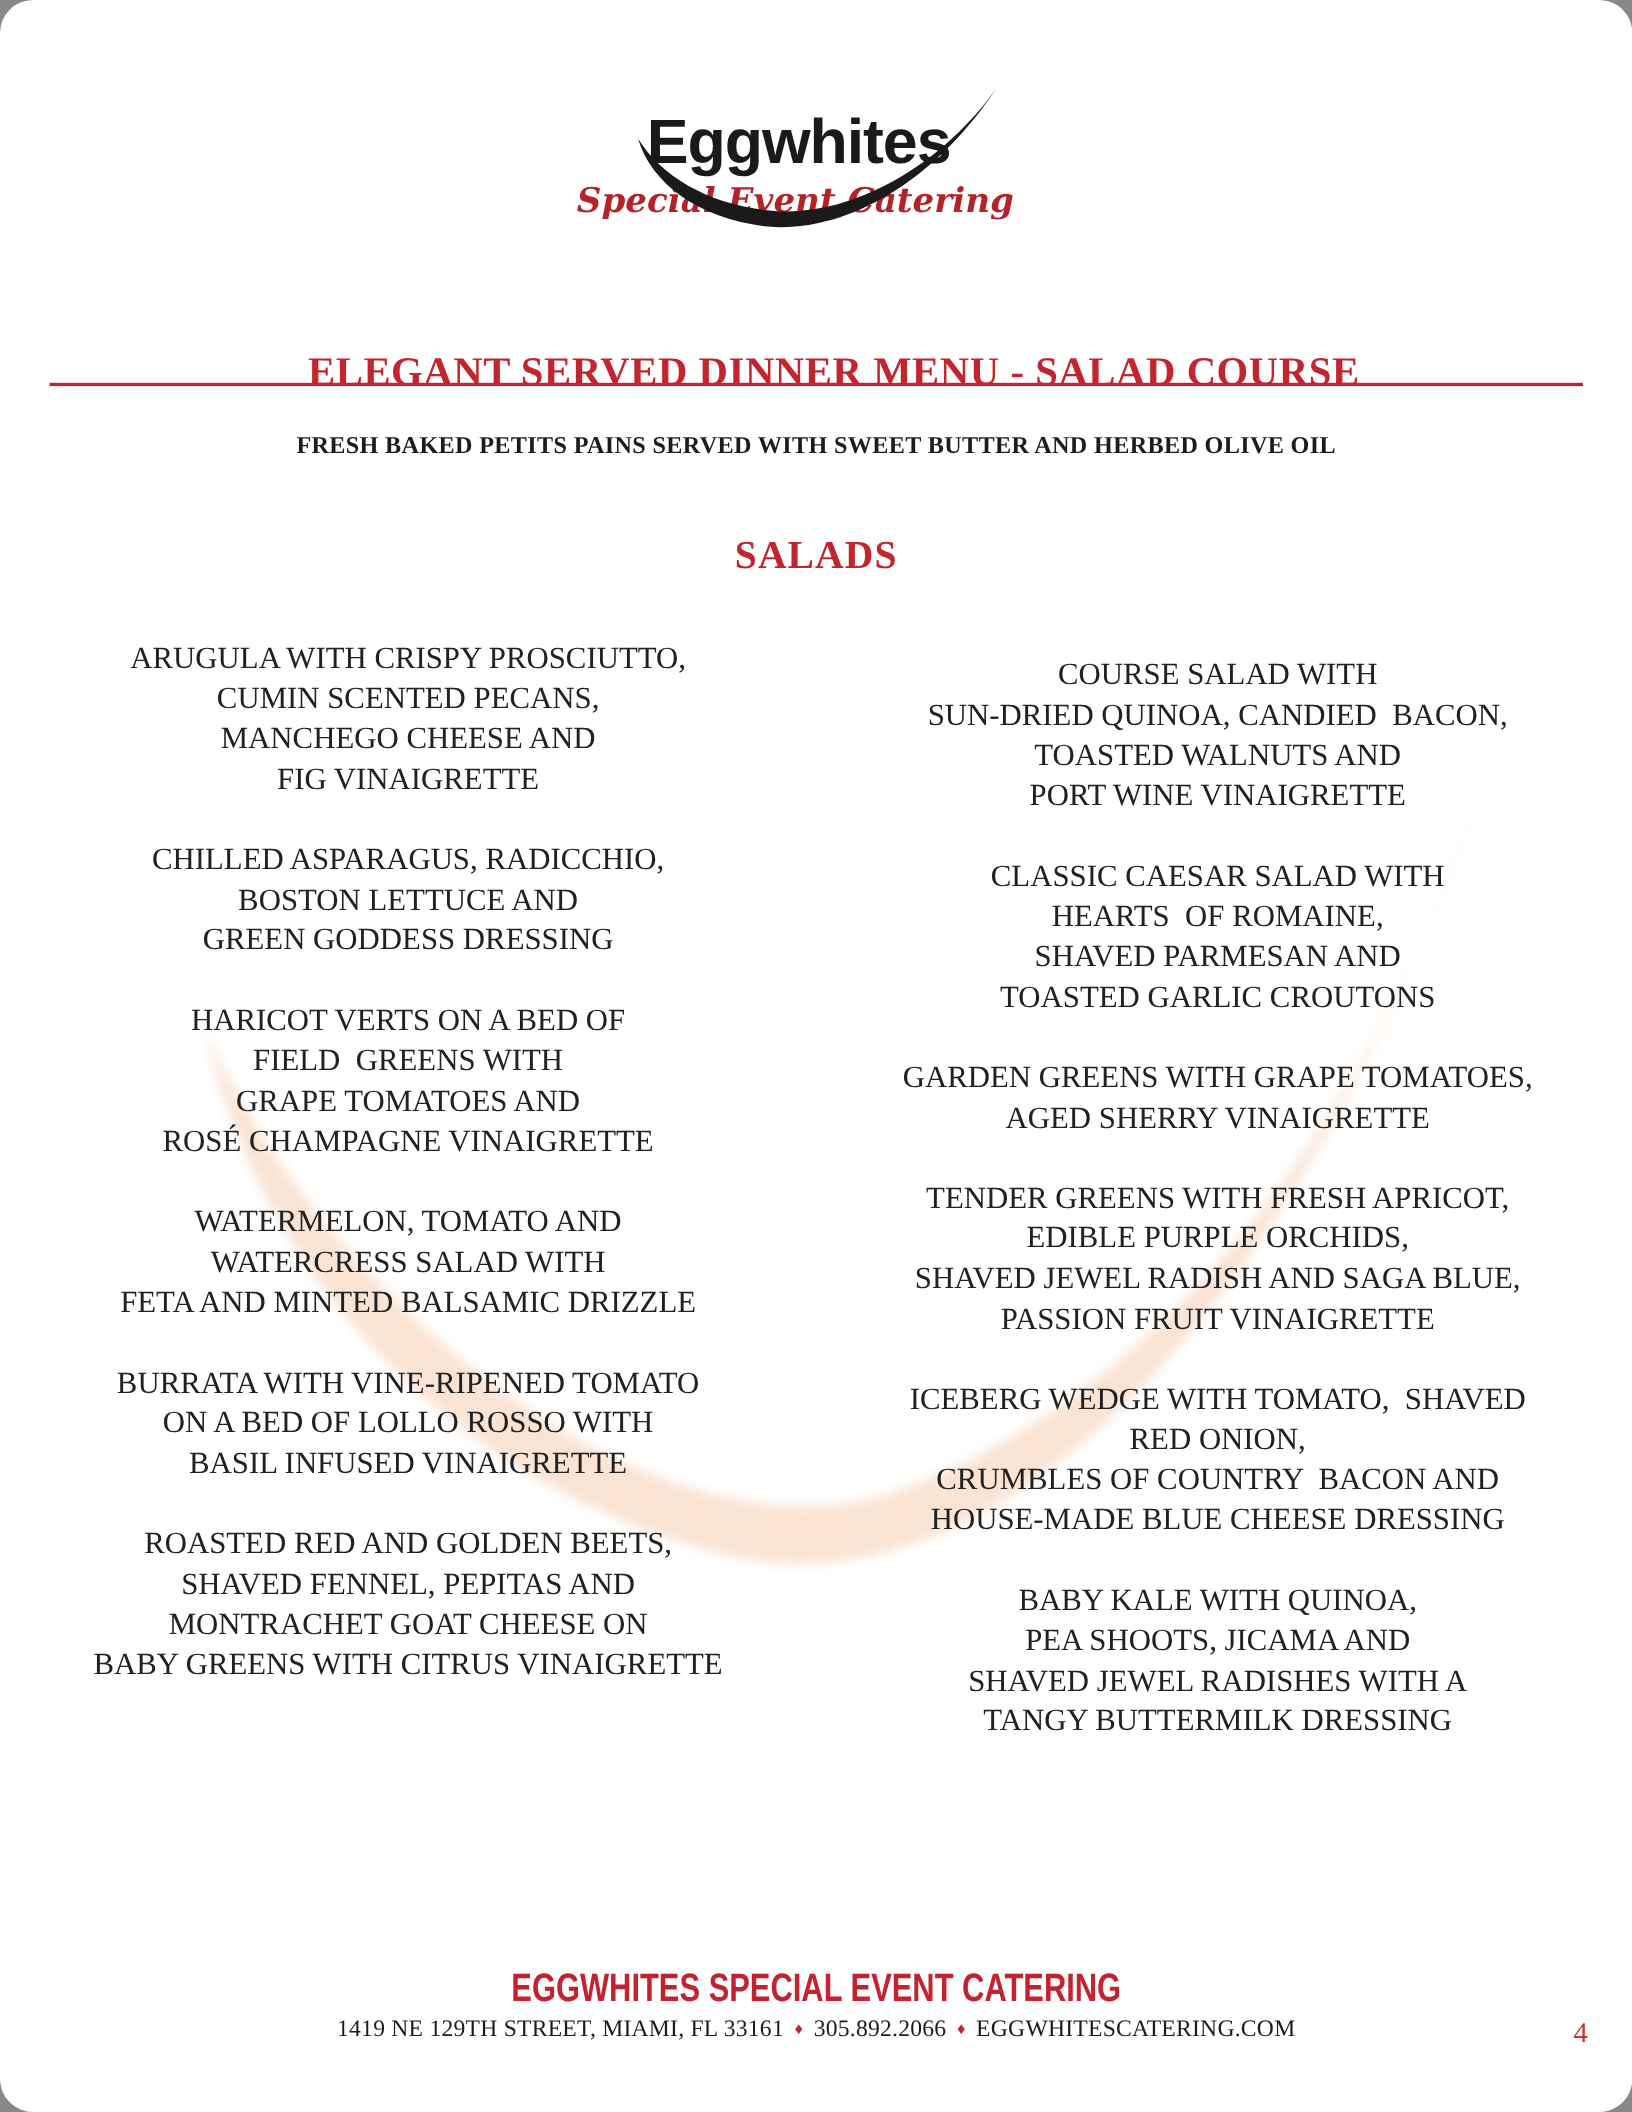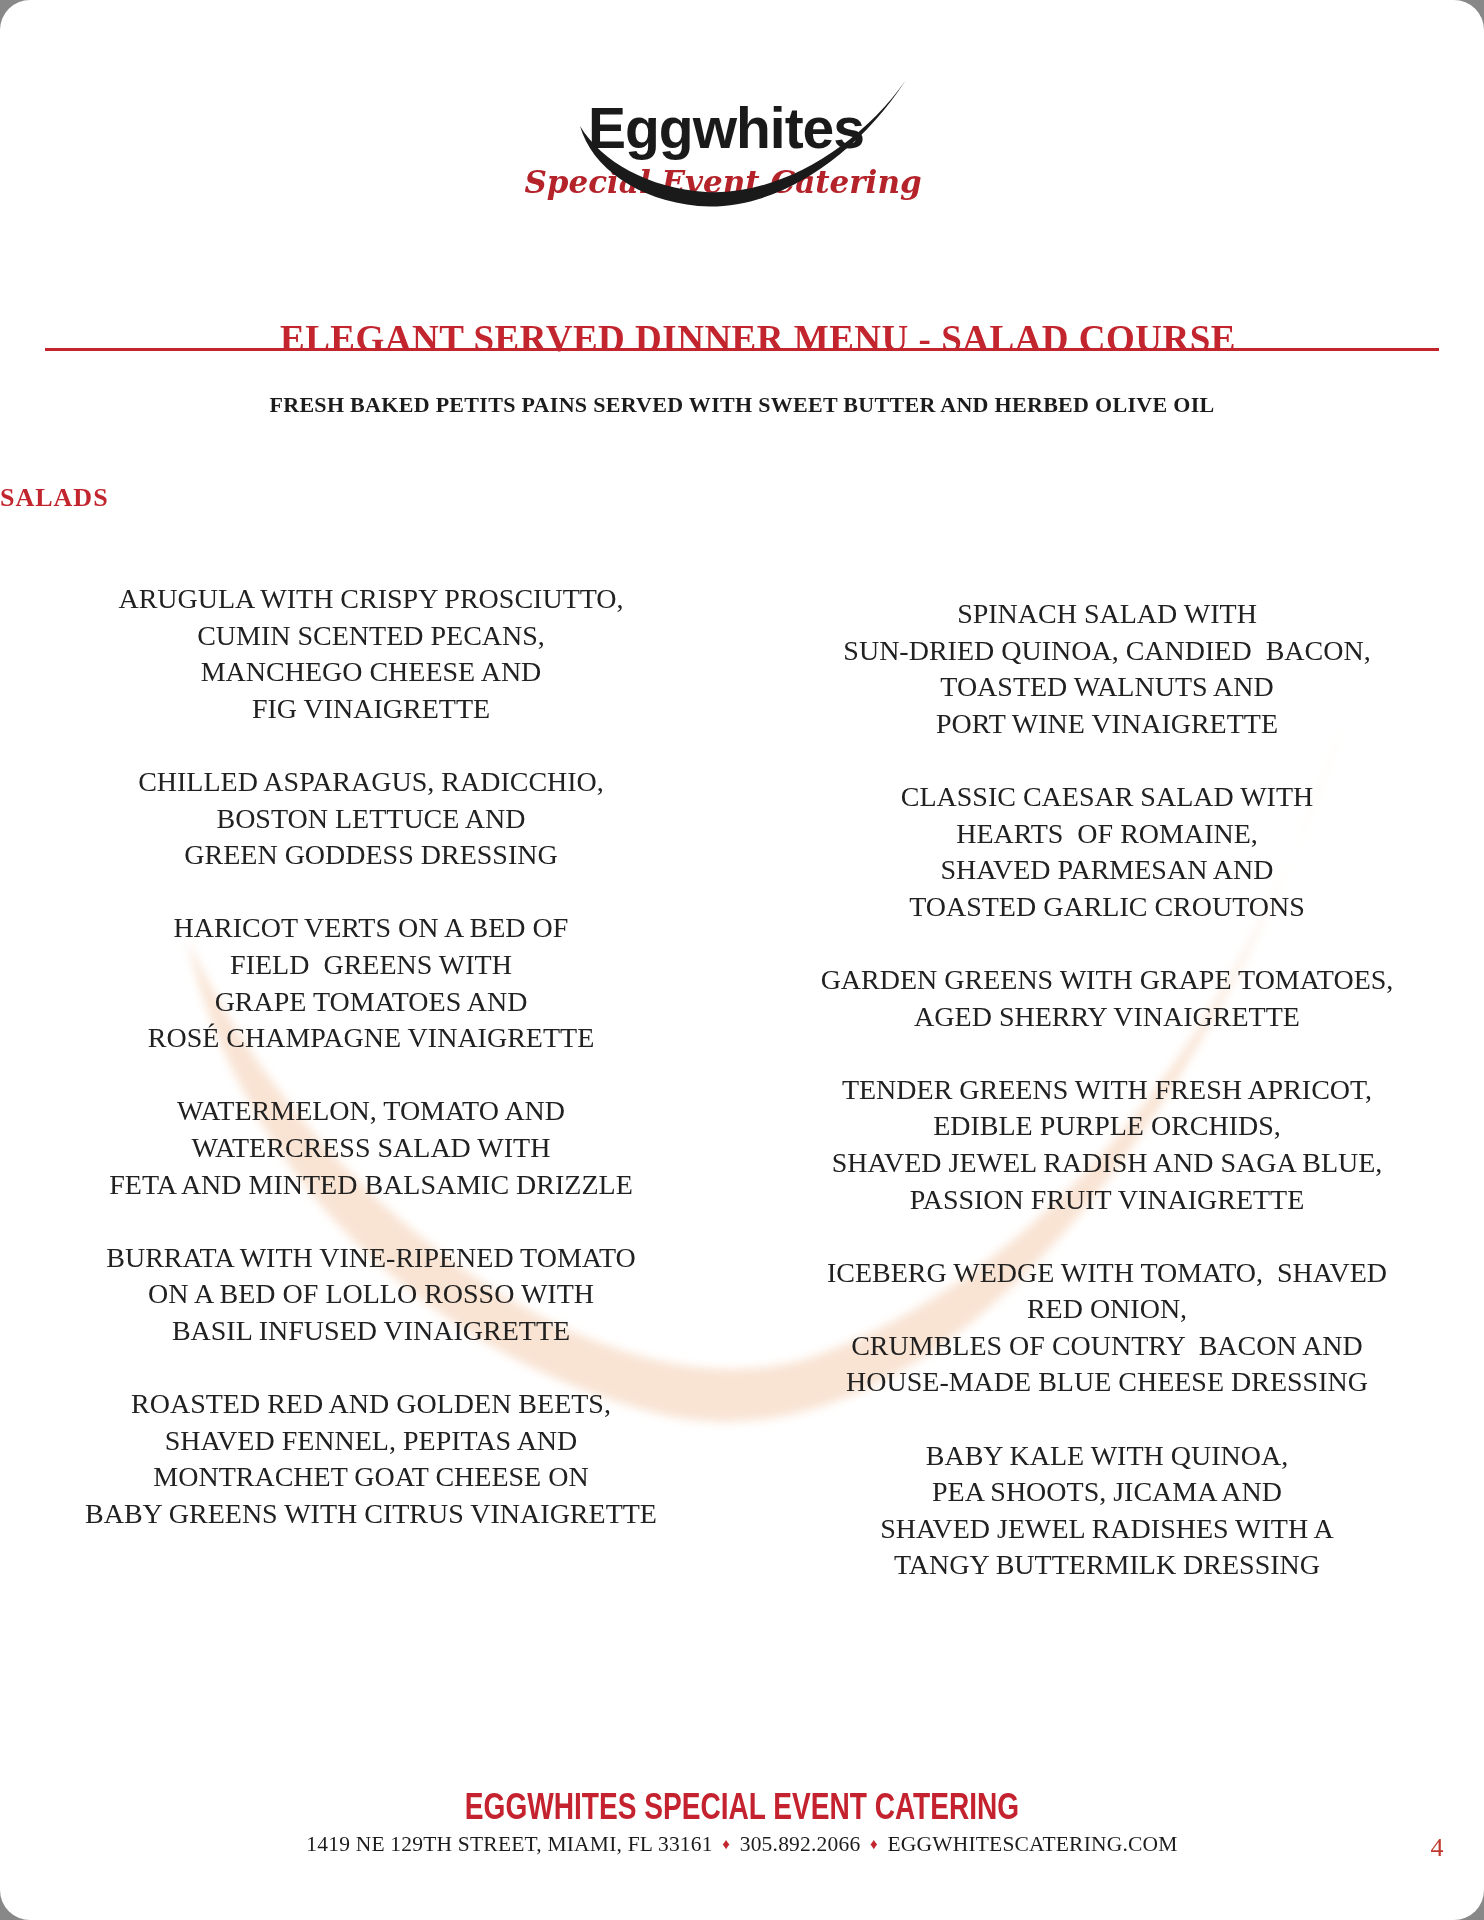--- a/index.html
+++ b/index.html
@@ -29,21 +29,22 @@
   }
   .intro{
     position:absolute;left:0;top:392px;width:100%;
     text-align:center;
     font-size:22px;font-weight:bold;
     color:#1c1c1c;letter-spacing:0.3px;
     margin:0;
   }
   .salads{
     position:absolute;left:0;top:483px;width:100%;
-    font-size:26px;font-weight:bold;
+    text-align:center;
+    font-size:36px;font-weight:bold;
     color:#c3252e;letter-spacing:1px;
     margin:0;
   }
   .col{
     position:absolute;width:670px;
     text-align:center;
     font-size:28px;
     line-height:36.6px;
     color:#212121;
   }
@@ -144,21 +145,21 @@
       </div>
       <div class="menu-item">
         <div class="menu-line">ROASTED RED AND GOLDEN BEETS,</div>
         <div class="menu-line">SHAVED FENNEL, PEPITAS AND</div>
         <div class="menu-line">MONTRACHET GOAT CHEESE ON</div>
         <div class="menu-line">BABY GREENS WITH CITRUS VINAIGRETTE</div>
       </div>
     </div>
   <div class="col col-right">
       <div class="menu-item">
-        <div class="menu-line">SPINACH SALAD WITH</div>
+        <div class="menu-line">COURSE SALAD WITH</div>
         <div class="menu-line">SUN-DRIED QUINOA, CANDIED  BACON,</div>
         <div class="menu-line">TOASTED WALNUTS AND</div>
         <div class="menu-line">PORT WINE VINAIGRETTE</div>
       </div>
       <div class="menu-item">
         <div class="menu-line">CLASSIC CAESAR SALAD WITH</div>
         <div class="menu-line">HEARTS  OF ROMAINE,</div>
         <div class="menu-line">SHAVED PARMESAN AND</div>
         <div class="menu-line">TOASTED GARLIC CROUTONS</div>
       </div>

